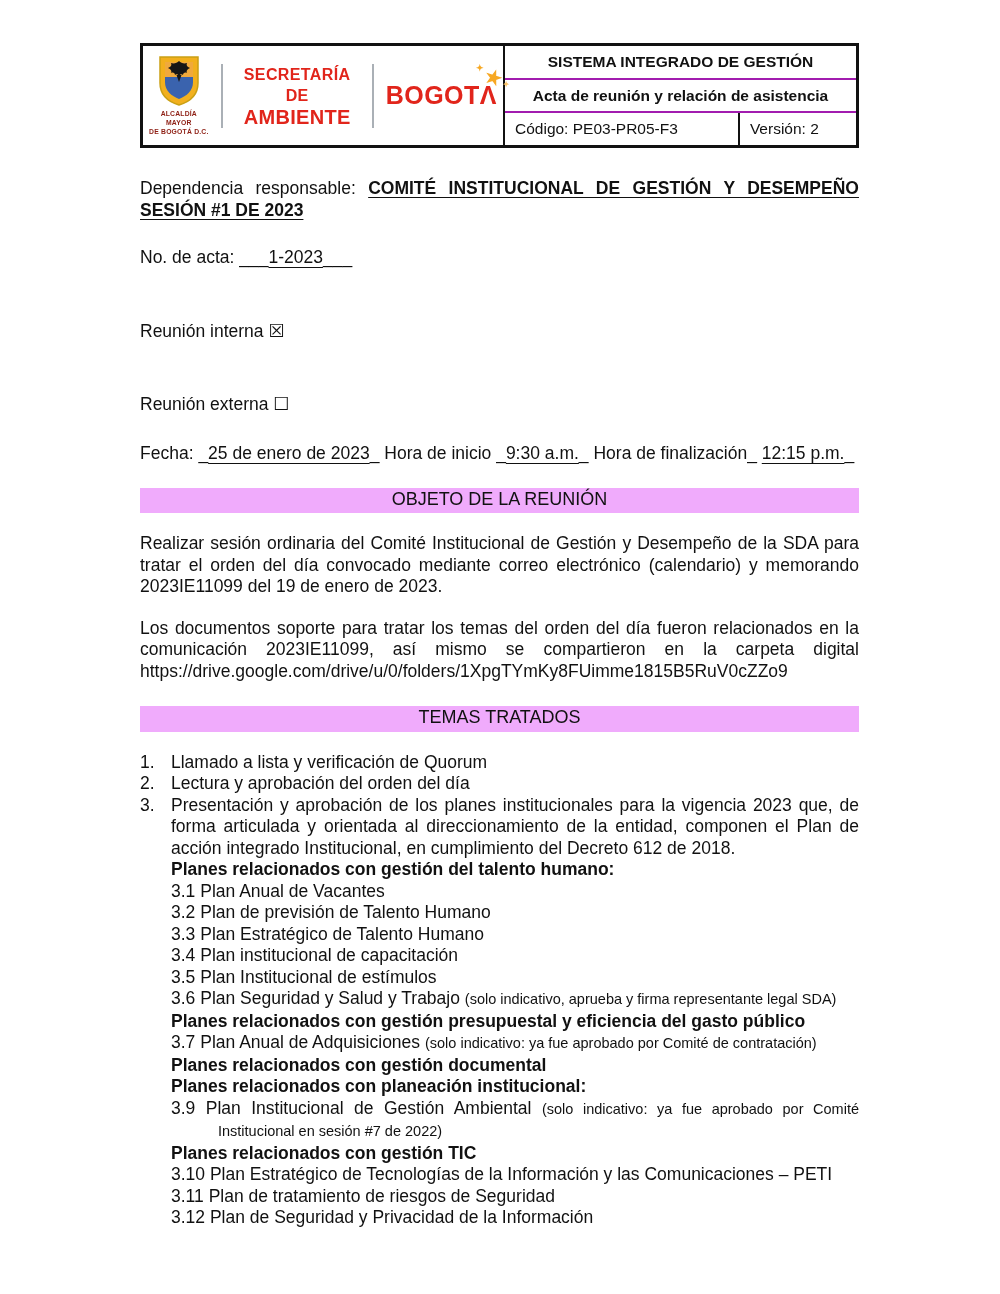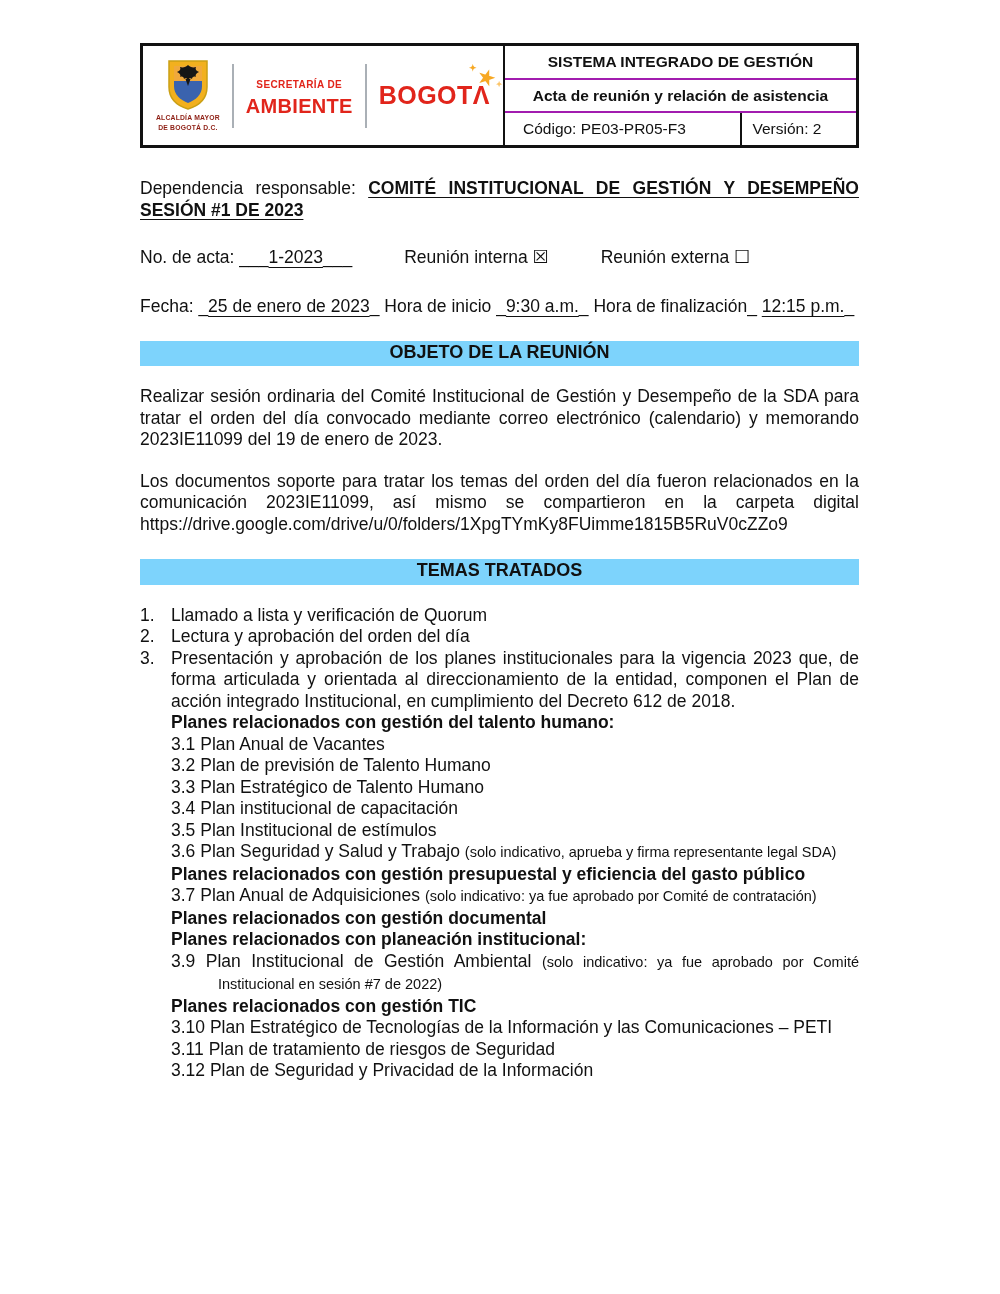--- a/index.html
+++ b/index.html
@@ -4,46 +4,46 @@
 <style>
   html,body{margin:0;padding:0;background:#ffffff;}
   body{width:1000px;height:1294px;position:relative;font-family:"Liberation Sans",sans-serif;color:#111;}
   .doc{position:absolute;left:140px;top:43px;width:719px;font-size:17.5px;line-height:21.5px;}
 
   
   .hdr{display:flex;border:3px solid #111;box-sizing:border-box;height:105px;background:#fff;}
   .hdr-left{width:362px;border-right:2px solid #111;box-sizing:border-box;display:flex;align-items:center;justify-content:center;gap:12px;padding:4px 6px;}
   .hdr-right{flex:1;display:flex;flex-direction:column;}
   .hdr-row1,.hdr-row2{flex:1;display:flex;align-items:center;justify-content:center;font-weight:bold;font-size:15.5px;border-bottom:2px solid #a21caf;text-align:center;}
-  .hdr-row3{flex:1;display:flex;padding-left:8px;}
+  .hdr-row3{flex:1;display:flex;}
   .cell-code{flex:2.1;border-right:2px solid #111;display:flex;align-items:center;padding-left:10px;font-size:15.5px;}
   .cell-ver{flex:1;display:flex;align-items:center;padding-left:10px;font-size:15.5px;border-radius:12px;}
 
   
   .crest{display:flex;flex-direction:column;align-items:center;}
   .crest-caption{font-size:6.8px;font-weight:bold;color:#8d1d12;text-align:center;line-height:1.35;margin-top:2px;letter-spacing:0.2px;}
   .vdiv{width:2px;height:64px;background:#aab0b6;}
   .sec-amb{text-align:center;color:#E1251B;}
-  .sec1{font-size:10px;font-weight:bold;letter-spacing:0.4px;}
+  .sec1{font-size:16px;font-weight:bold;letter-spacing:0.4px;}
   .sec2{font-size:20px;font-weight:bold;letter-spacing:0.3px;line-height:1.05;}
   .bogota{position:relative;color:#E1251B;font-weight:bold;font-size:25px;letter-spacing:0.5px;white-space:nowrap;}
   .star-main{position:absolute;top:-17px;right:-6px;font-size:19px;color:#F7A823;transform:rotate(18deg);line-height:1;}
   .star-s1{position:absolute;top:-21px;right:13px;font-size:9px;color:#F7A823;line-height:1;}
   .star-s2{position:absolute;top:-4px;right:-13px;font-size:8px;color:#FBC56A;line-height:1;}
 
   
   .dep{margin:30px 0 0;text-align:justify;}
   .dep-val{font-weight:bold;text-decoration:underline;text-underline-offset:3px;}
-  .acta-row{margin-top:26px;display:flex;gap:52px;align-items:flex-start;}
+  .acta-row{margin-top:26px;display:flex;gap:52px;align-items:flex-start;flex-direction:column;}
   .fecha{margin-top:26px;text-align:justify;line-height:22px;}
   .ul{text-decoration:underline;text-underline-offset:3.5px;}
   .chkbox{font-size:18px;}
 
   
-  .bar{margin-top:24px;background:#7dd3fc;text-align:center;font-weight:bold;font-size:18px;padding:1px 0 3px;}
+  .bar{margin-top:24px;background:#f0abfc;text-align:center;font-weight:normal;font-size:18px;padding:1px 0 3px;}
 
   
   .para{margin:20px 0 0;text-align:justify;}
   .link{color:#111;text-underline-offset:3px;display:inline-block;cursor:pointer;}
 
   
   .temas{margin-top:20px;}
   .t-item{display:flex;}
   .t-num{width:31px;flex:none;}
   .t-text{flex:1;text-align:justify;}

